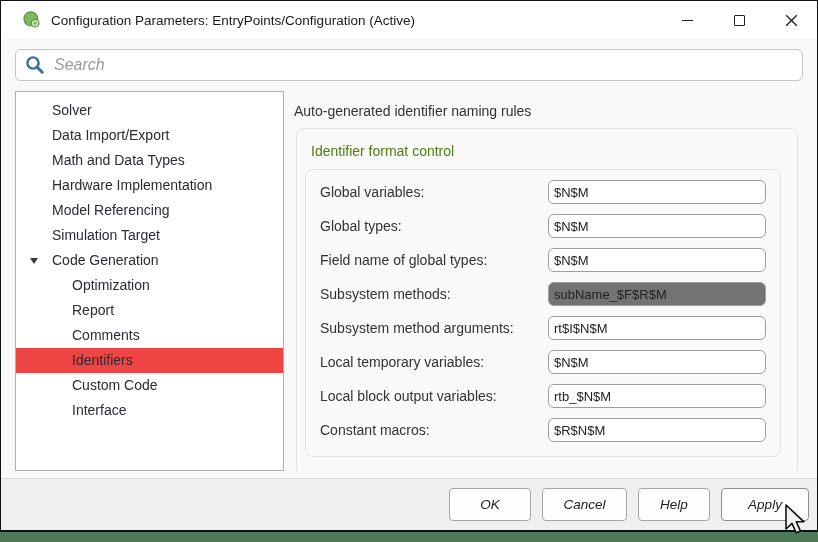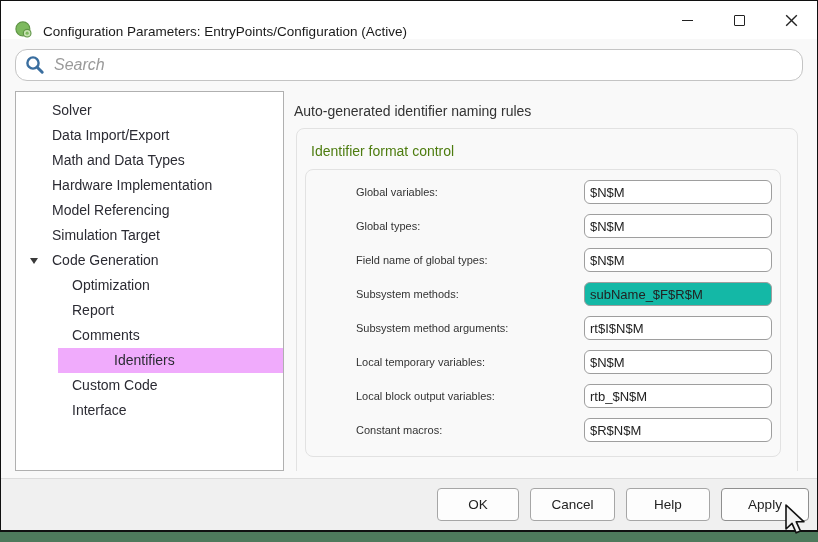--- a/index.html
+++ b/index.html
@@ -8,90 +8,91 @@
     font-family:"Liberation Sans","DejaVu Sans",sans-serif;
     background:#4e7a5c; 
     position:relative; overflow:hidden;
   }
   .dialog {
     position:absolute; left:0; top:0; width:818px; height:532px;
     background:#f9f9f9; border:1px solid #101010; border-bottom-width:2px;
   }
   
   .titlebar {
-    height:38px; background:#ffffff; display:flex; align-items:flex-end;
-    padding-left:14px;
+    height:38px; background:#ffffff; display:flex; align-items:center;
+    padding-left:22px;
   }
   .app-icon { width:18px; height:18px; margin-right:10px; flex:0 0 auto; }
   .title-text { font-size:13.5px; color:#1a1a1a; flex:1 1 auto; white-space:nowrap; }
   .win-controls { display:flex; height:100%; }
   .win-btn { width:52px; height:100%; display:flex; align-items:center; justify-content:center; cursor:default; }
   .glyph-min { width:11px; height:0; border-top:1.4px solid #222; }
   .glyph-max { width:11px; height:11px; border:1.4px solid #222; border-radius:1px; }
   
   .search-row { margin:10px 14px 0 14px; }
   .search-box {
-    height:32px; background:#fff; border:1px solid #c4c4c4; border-radius:12px;
+    height:32px; background:#fff; border:1px solid #c4c4c4; border-radius:6px;
     display:flex; align-items:center; padding:0 8px;
   }
   .search-box input {
     border:none; outline:none; flex:1; font-size:16px; font-style:italic;
     color:#333; background:transparent; font-family:inherit;
   }
   .search-box input::placeholder { color:#9a9a9a; font-style:italic; }
   
   .tree {
     position:absolute; left:14px; top:90px; width:269px; height:380px;
     background:#fff; border:1px solid #b0b0b0; padding-top:6px; overflow:hidden;
   }
   .tree-item {
     height:25px; line-height:25px; font-size:14px; color:#2b2b33;
     padding-left:36px; position:relative; white-space:nowrap; cursor:default;
   }
   .tree-item.child { padding-left:56px; }
-  .tree-item.selected { background:#f0abfc;margin-left:42px; }
+  .tree-item.selected { background:#ef4444; }
   .tw { position:absolute; left:18px; top:0; width:14px; height:25px; display:flex; align-items:center; }
   .tri-right { width:0; height:0; border-left:6px solid #3a3a3a; border-top:4.5px solid transparent; border-bottom:4.5px solid transparent; }
   .tri-down  { width:0; height:0; border-top:6px solid #3a3a3a; border-left:4.5px solid transparent; border-right:4.5px solid transparent; }
   
   .main {
     position:absolute; left:291px; top:90px; width:530px; height:380px;
     overflow:hidden;
   }
   .main-heading { font-size:14px; color:#333; margin:12px 0 0 2px; }
   .outer-box {
     margin:9px 24px 0 4px; border:1px solid #e2e2e2; border-radius:8px;
     padding:12px 16px 12px 8px; height:420px; background:transparent;
   }
   .group-title { font-size:14px; color:#4d7c0f; margin:2px 0 10px 6px; }
   .inner-box {
     border:1px solid #e2e2e2; border-radius:8px; padding:10px 14px 4px 14px;
     background:transparent;
   }
   .field-row { display:flex; align-items:center; margin-bottom:10px; }
-  .field-label { width:228px; font-size:11px; color:#333; flex:0 0 auto;margin-left:36px; }
+  .field-label { width:228px; font-size:14px; color:#333; flex:0 0 auto; }
   .field-input {
     width:219px; height:24px; border:1px solid #9e9e9e; border-radius:6px;
     font-size:13px; color:#222; padding:0 5px; background:#fff;
     font-family:inherit; outline:none;
   }
-  .field-input.modified { background:#14b8a6; }
+  .field-input.modified { background:#737373; }
   
   .footer {
     position:absolute; left:0; right:0; bottom:0; height:52px;
     background:#f0f0f0; border-top:1px solid #dcdcdc;
     display:flex; align-items:center; justify-content:flex-end;
     padding-right:8px; gap:11px;
   }
   .btn {
     height:33px; background:#fdfdfd; border:1px solid #a6a6a6; border-radius:4px;
     font-size:13.5px; color:#222; font-family:inherit; cursor:default;
     padding:0 10px;
-  }
-  .btn-ok { width:82px; } .btn-cancel { width:85px; } .btn-help { width:84px; } .btn-apply { width:88px; border-color:#8f8f8f; }
+    font-style:italic;
+  }
+  .btn-ok { width:82px; } .btn-cancel { width:85px; } .btn-help { width:72px; } .btn-apply { width:88px; border-color:#8f8f8f; }
   
   .cursor { position:absolute; left:784px; top:504px; width:26px; height:36px; z-index:50; }
 </style>
 </head>
 <body>
 
 <div class="dialog">
 
   <div class="titlebar">
     <svg class="app-icon" viewBox="0 0 16 16">

